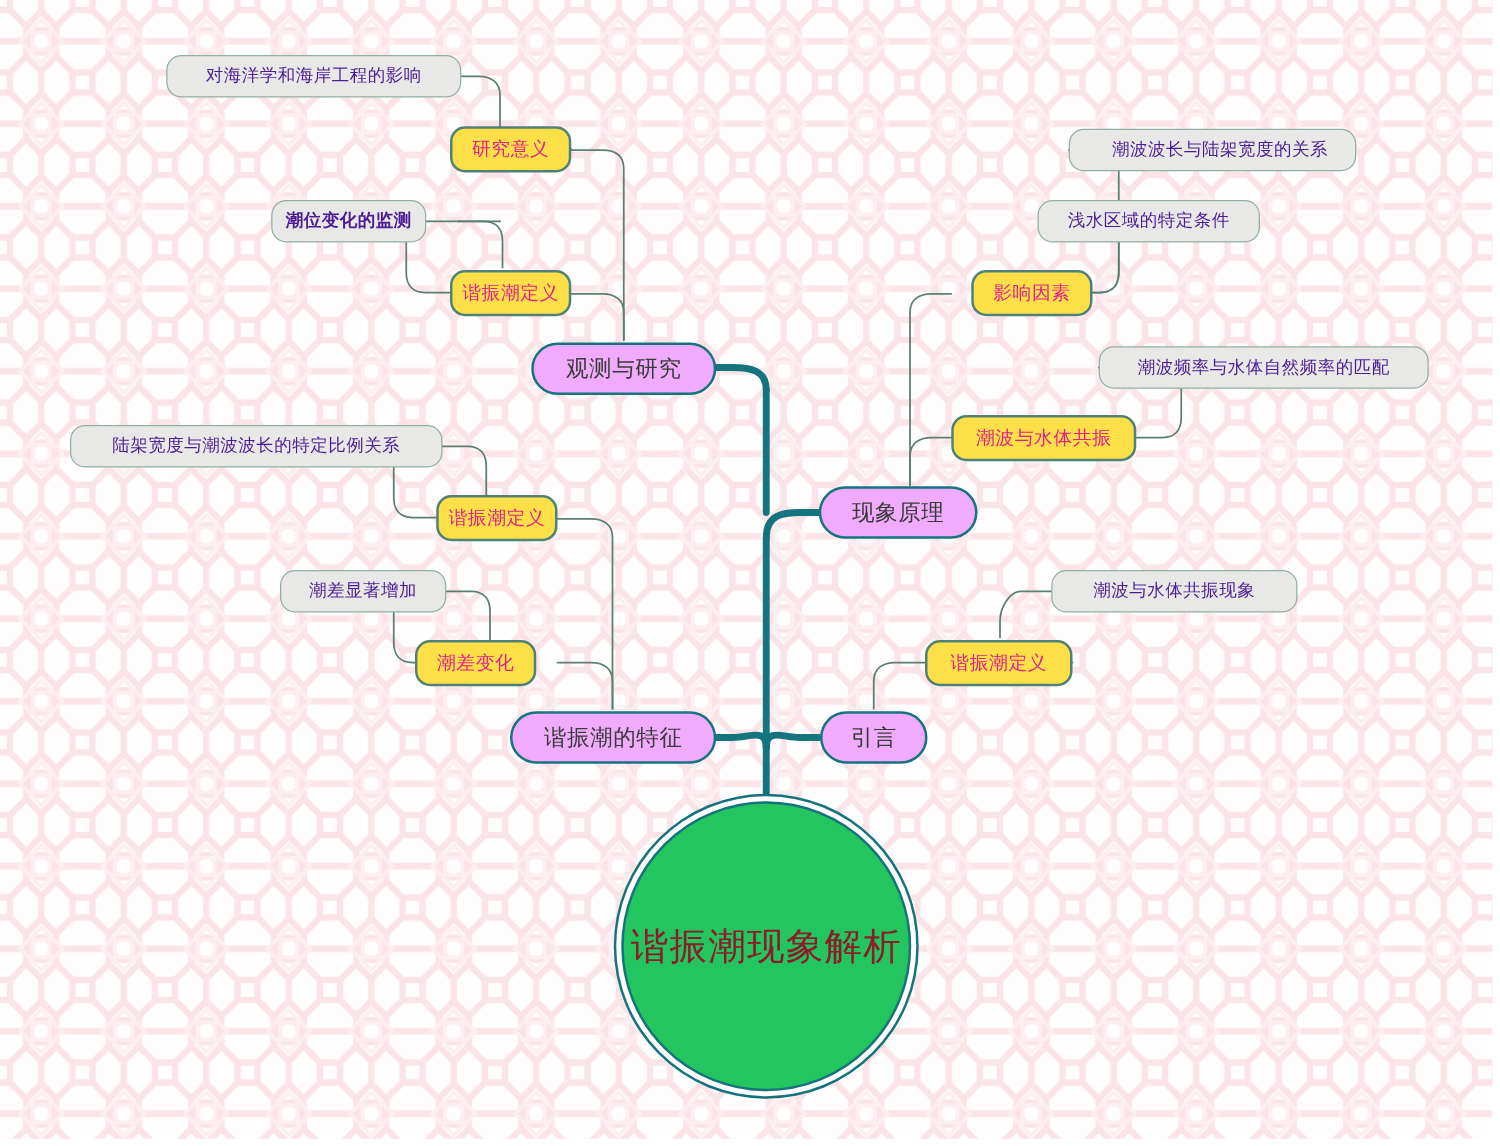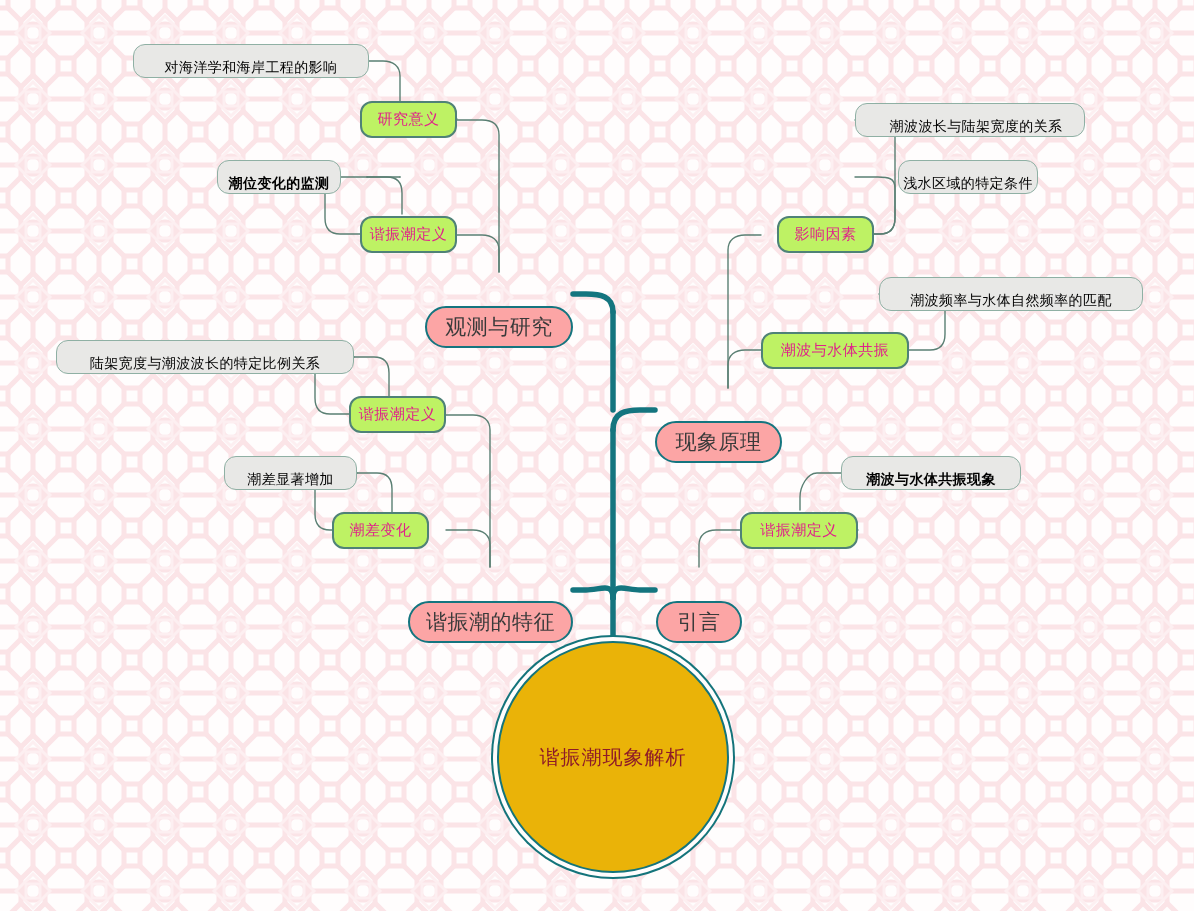--- a/index.html
+++ b/index.html
@@ -58,61 +58,59 @@
     box-sizing: border-box;
     display: flex;
     align-items: center;
     justify-content: center;
     white-space: nowrap;
   }
 
   
   .node.root {
     border-radius: 50%;
-    background: #eab308;
+    background: #22c55e;
     border: 2px solid #14747b;
     box-shadow: 0 0 0 4px #fffdfd, 0 0 0 6px #14747b;
     color: #8e1b28;
-    font-size: 20px;
+    font-size: 30px;
     letter-spacing: 1px;
   }
 
   
   .node.lvl1 {
     border-radius: 999px;
-    background: #fca5a5;
+    background: #f0abfc;
     border: 2.5px solid #14757f;
     color: #3a3a3a;
-    font-size: 21px;
+    font-size: 18px;
     letter-spacing: 0.5px;
     padding: 0 18px;
-    margin-top: 32px;
   }
 
   
   .node.lvl2 {
     border-radius: 12px;
-    background: #bef264;
+    background: #fde047;
     border: 2.5px solid #4f8277;
     color: #e0218a;
     font-size: 15px;
     letter-spacing: 0.5px;
     padding: 0 14px;
   }
 
   
   .node.lvl3 {
     border-radius: 12px;
     background: #e8e8e6;
     border: 1.5px solid #8fb0a4;
-    color: #000000;
+    color: #4c1d95;
     font-size: 14px;
     letter-spacing: 0.4px;
     padding: 0 12px;
-    align-items: flex-end;
   }
 </style>
 </head>
 <body>
 
 <div id="canvas">
 
   <svg id="bg-pattern" viewBox="0 0 1200 917" xmlns="http://www.w3.org/2000/svg">
     <defs>
       <pattern id="lattice" x="0" y="0" width="66" height="66" patternUnits="userSpaceOnUse">
@@ -225,21 +223,21 @@
   </div>
 
   <div class="node lvl2" style="left:761px; top:216px; width:97px; height:37px;margin-left:16px;">
     <span>影响因素</span>
   </div>
 
   <div class="node lvl3" style="left:855px; top:103px; width:230px; height:34px;padding-left:24px;">
     <span>潮波波长与陆架宽度的关系</span>
   </div>
 
-  <div class="node lvl3" style="left:898px; top:160px; width:140px; height:34px;">
+  <div class="node lvl3" style="left:830px; top:160px; width:178px; height:34px;">
     <span>浅水区域的特定条件</span>
   </div>
 
   <div class="node lvl2" style="left:761px; top:332px; width:148px; height:37px;">
     <span>潮波与水体共振</span>
   </div>
 
   <div class="node lvl3" style="left:879px; top:277px; width:264px; height:34px;">
     <span>潮波频率与水体自然频率的匹配</span>
   </div>
@@ -265,17 +263,17 @@
   </div>
 
   <div class="node lvl1" style="left:656px; top:569px; width:86px; height:42px;">
     <span>引言</span>
   </div>
 
   <div class="node lvl2" style="left:740px; top:512px; width:118px; height:37px;">
     <span>谐振潮定义</span>
   </div>
 
-  <div class="node lvl3" style="left:841px; top:456px; width:180px; height:34px;font-weight:bold;">
+  <div class="node lvl3" style="left:841px; top:456px; width:197px; height:34px;">
     <span>潮波与水体共振现象</span>
   </div>
 
 </div>
 
 </body></html>

